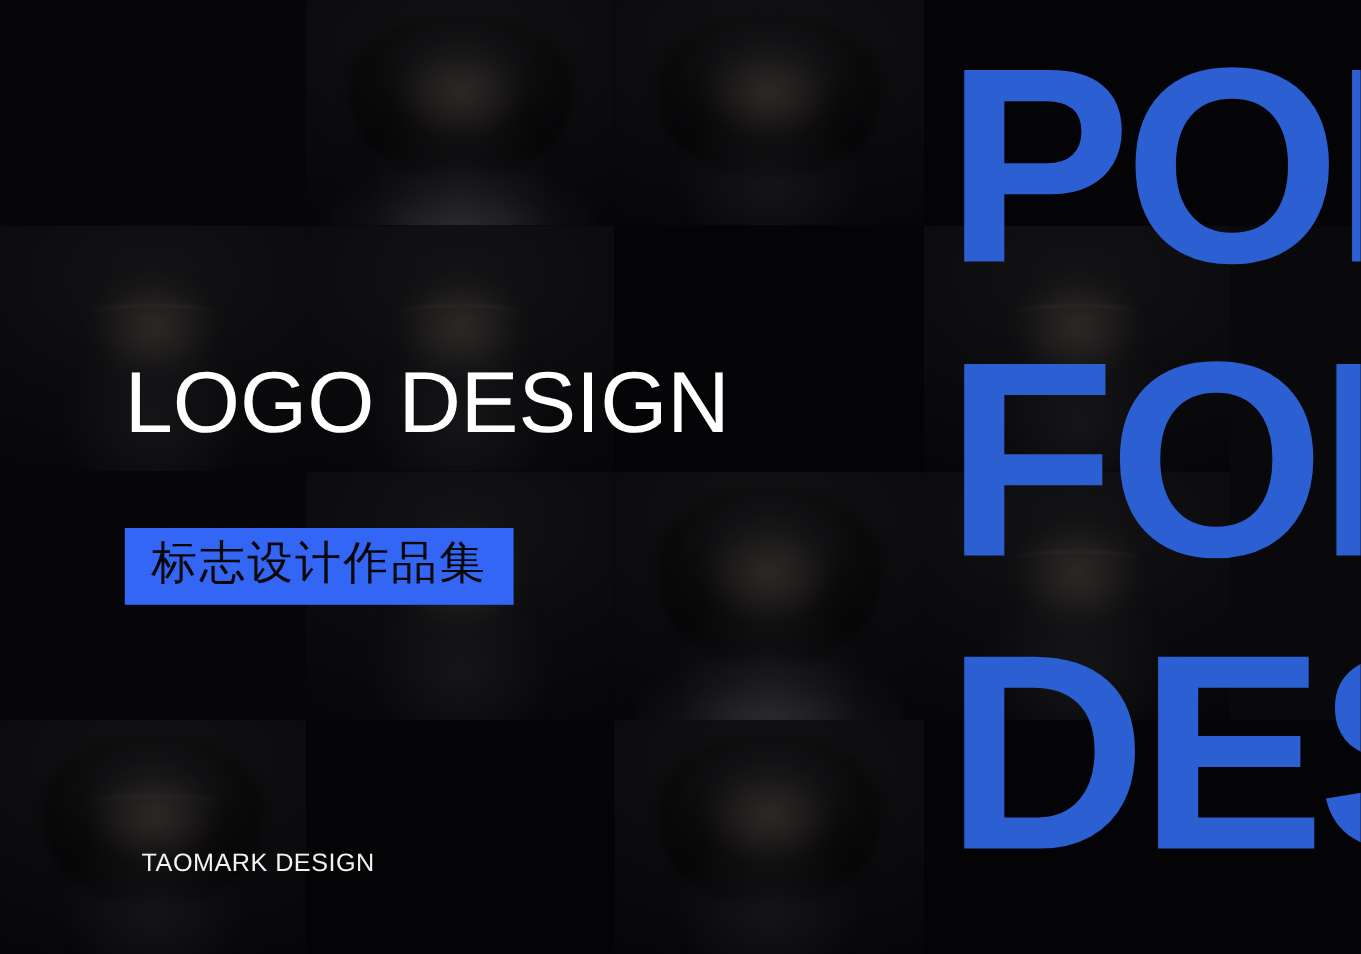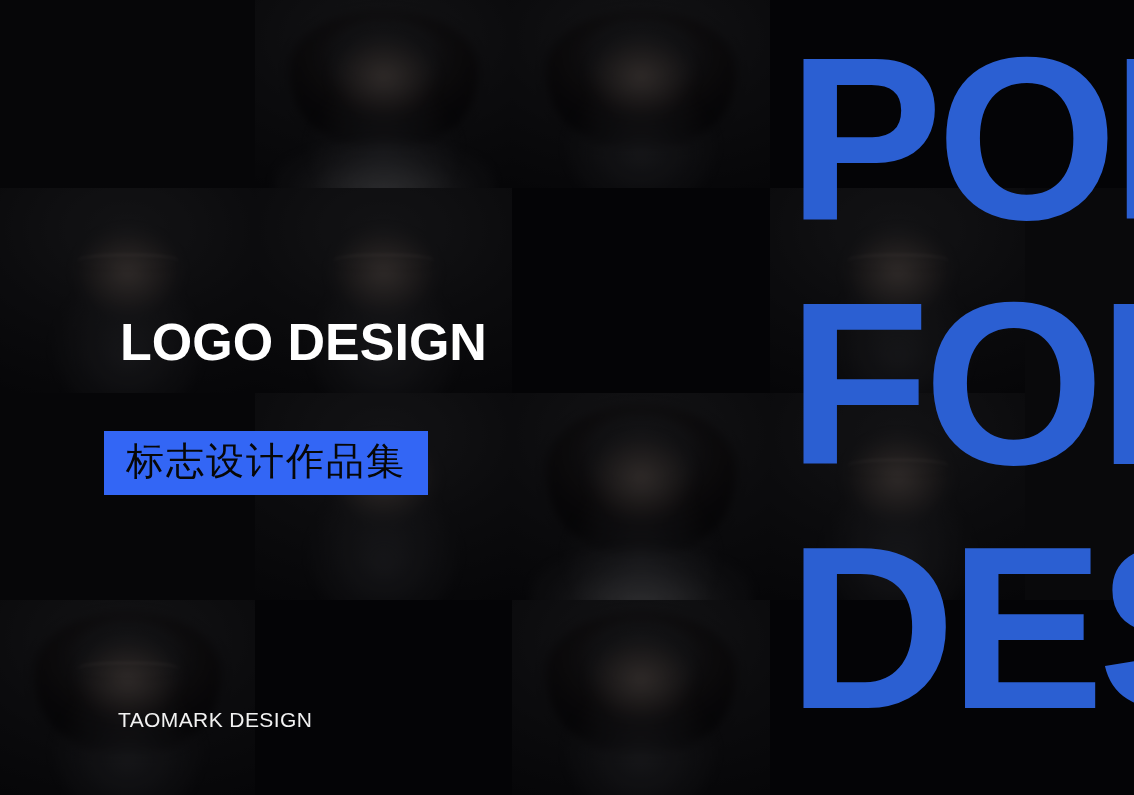--- a/index.html
+++ b/index.html
@@ -130,32 +130,32 @@
   .wordmark-line.line-2 { margin-top: 32px; }
   .wordmark-line.line-3 { margin-top: 30px; }
 
   
   #headline-block {
     position: absolute;
     left: 104px;
     top: 300px;
   }
   #page-title {
-    margin: 16px;
+    margin: 0;
     color: #ffffff;
     font-family: "Liberation Sans", sans-serif;
-    font-weight: bold;
-    font-size: 52px;
+    font-weight: normal;
+    font-size: 72px;
     line-height: 1;
     letter-spacing: 0px;
     white-space: nowrap;
   }
   #subtitle-badge {
     display: inline-block;
-    margin-top: 47px;
+    margin-top: 68px;
     padding: 11px 22px 13px 22px;
     background: #3366f5;
     color: #070707;
     font-family: "Liberation Sans", sans-serif;
     font-weight: normal;
     font-size: 38px;
     line-height: 1.05;
     letter-spacing: 2px;
     white-space: nowrap;
   }

